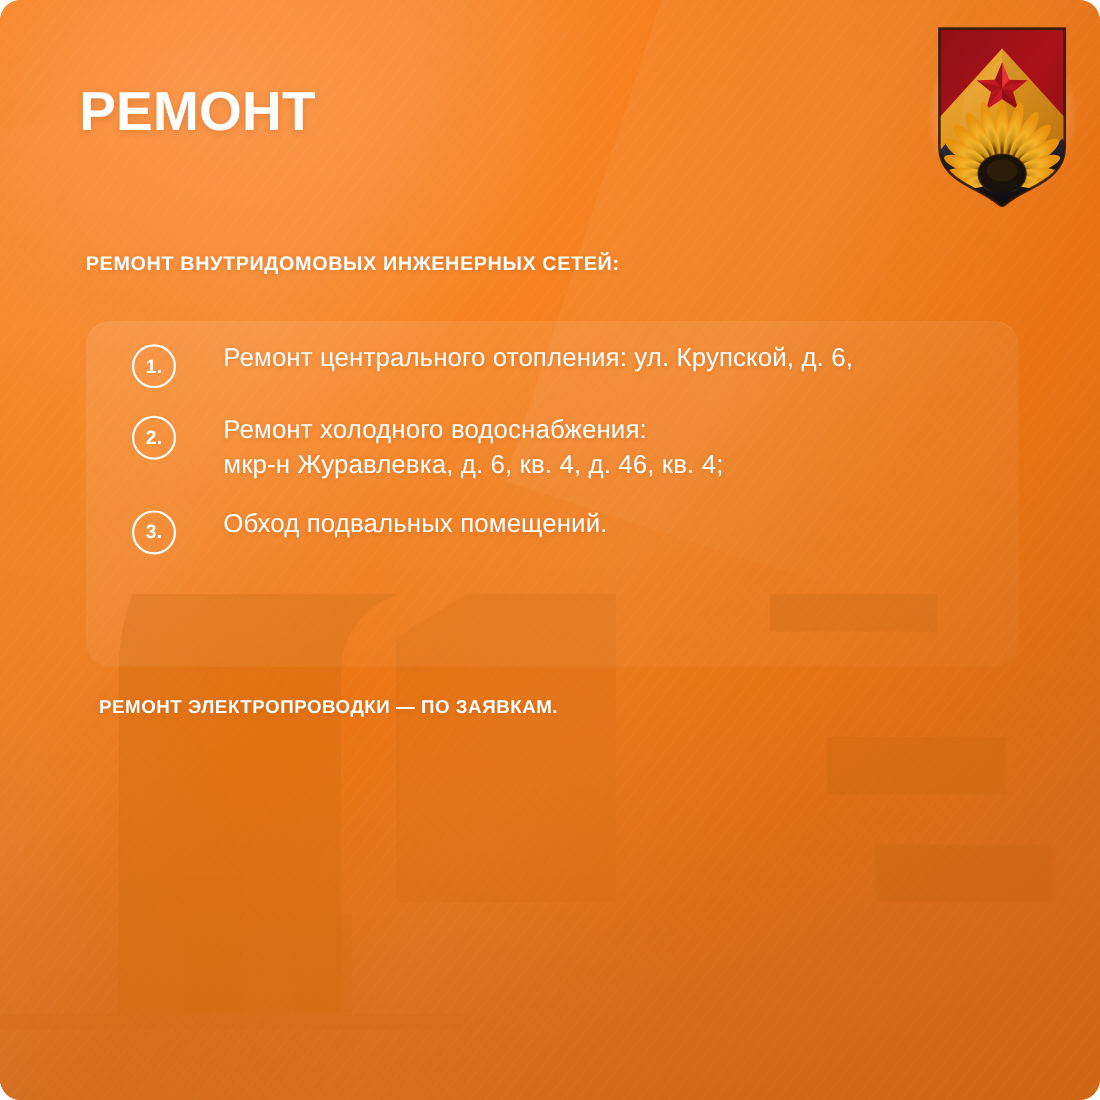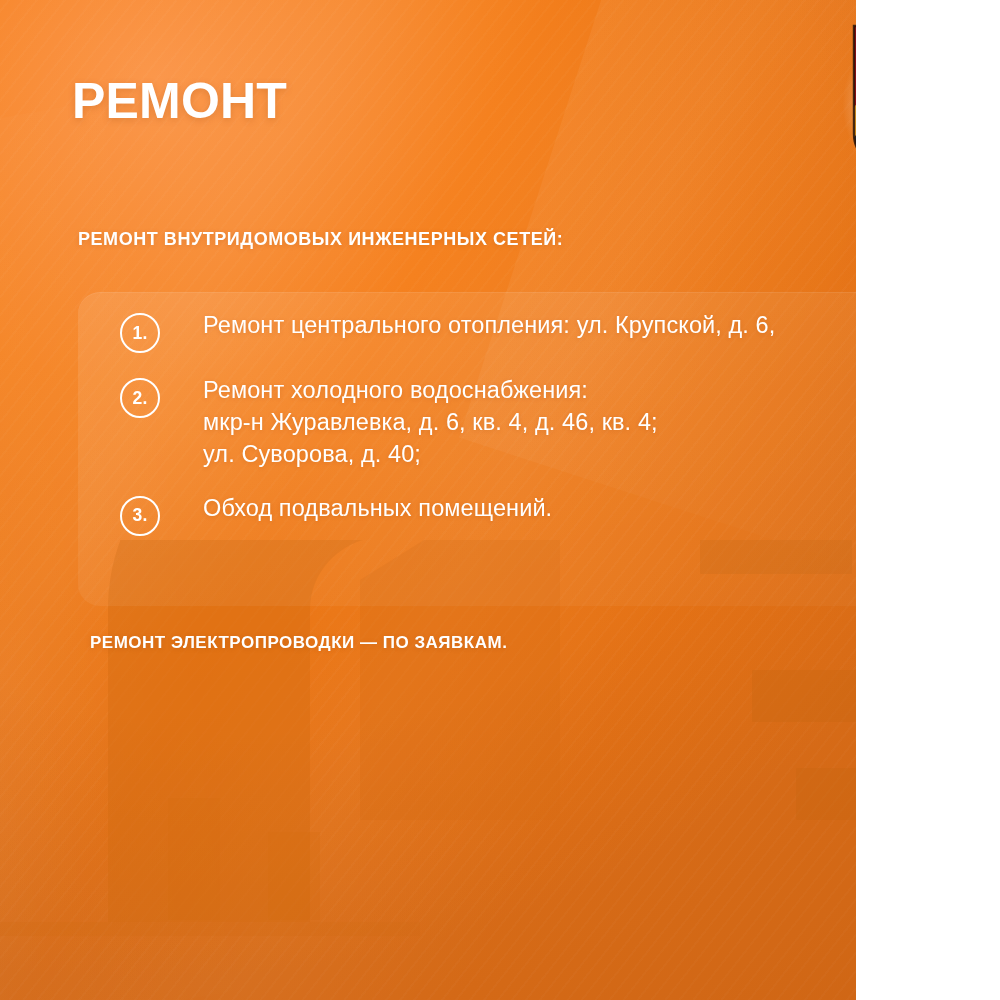--- a/index.html
+++ b/index.html
@@ -8,24 +8,25 @@
   }
   body {
     width: 1000px;
     height: 1000px;
     font-family: "Liberation Sans", "DejaVu Sans", sans-serif;
     overflow: hidden;
   }
 
   #poster {
     position: relative;
-    width: 856px;
+    width: 1000px;
     height: 1000px;
     overflow: hidden;
     background: #ef7f1f;
+    border-radius: 19px;
   }
 
   
   .bg-base {
     position: absolute;
     inset: 0;
     background:
       radial-gradient(115% 90% at 18% 8%, #fb9446 0%, #f5811f 34%, #eb7513 62%, #dc6e18 100%);
   }
   .bg-sheen {
@@ -327,21 +328,20 @@
       <div class="item-text">
         <span class="ln">Ремонт центрального отопления: ул. Крупской, д. 6,</span>
       </div>
     </div>
 
     <div class="item">
       <div class="bullet">2.</div>
       <div class="item-text">
         <span class="ln">Ремонт холодного водоснабжения:</span>
         <span class="ln">мкр-н Журавлевка, д. 6, кв. 4, д. 46, кв. 4;</span>
-        <span class="ln">ул. Суворова, д. 40;</span>
       </div>
     </div>
 
     <div class="item">
       <div class="bullet">3.</div>
       <div class="item-text">
         <span class="ln">Обход подвальных помещений.</span>
       </div>
     </div>
 

